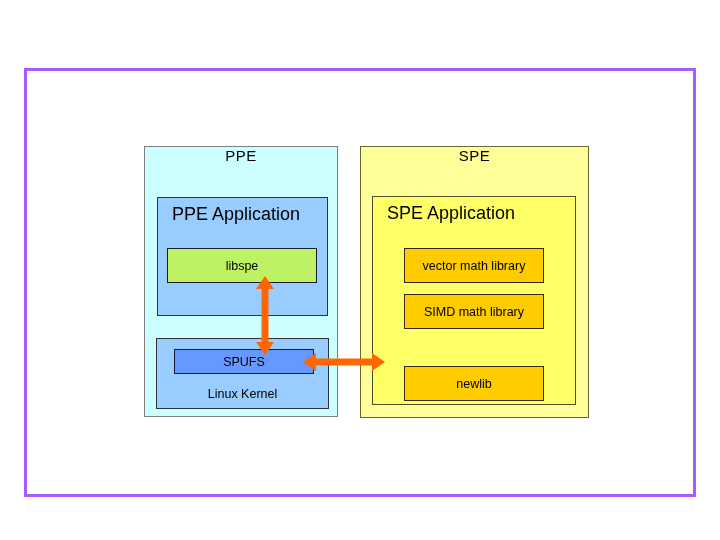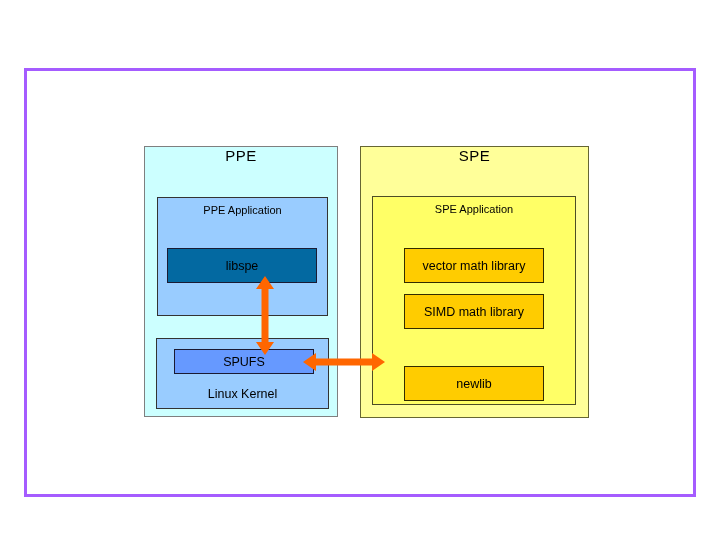--- a/index.html
+++ b/index.html
@@ -35,21 +35,21 @@
   }
   .ppe-app-box {
     left: 157px; top: 197px;
     width: 171px; height: 119px;
     background: #99ccff;
     border: 1px solid #333333;
   }
   .libspe-box {
     left: 167px; top: 248px;
     width: 150px; height: 35px;
-    background: #0369a1;
+    background: #bef264;
     border: 1px solid #1a1a33;
   }
   .linux-box {
     left: 156px; top: 338px;
     width: 173px; height: 71px;
     background: #99ccff;
     border: 1px solid #333333;
   }
   .spufs-box {
     left: 174px; top: 349px;
@@ -89,23 +89,24 @@
   .lib-2 { top: 294px; }
   .lib-3 { top: 338px; margin-top: 28px; }
 
   
   .panel-title {
     text-align: center;
     font-size: 15px;
     letter-spacing: 0.5px;
   }
   .sub-title {
-    text-align: center;
+    text-align: left;
     padding-top: 6px;
-    font-size: 11px;
+    font-size: 18px;
+    margin-left: 14px;
   }
   .centered {
     display: flex;
     align-items: center;
     justify-content: center;
     font-size: 12.5px;
   }
   .arrows-overlay {
     position: absolute;
     left: 0; top: 0;

